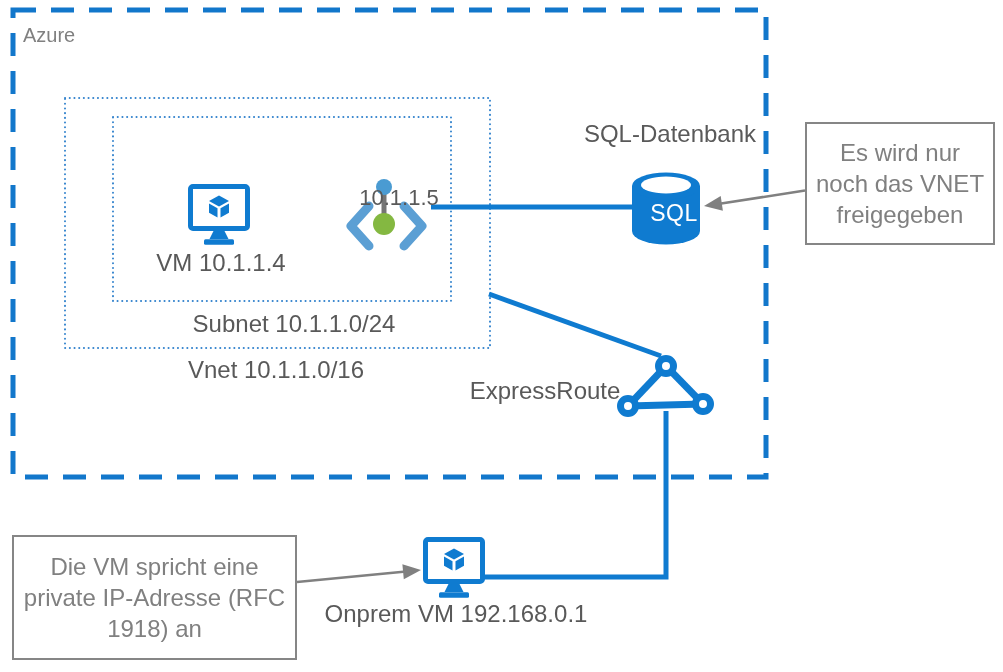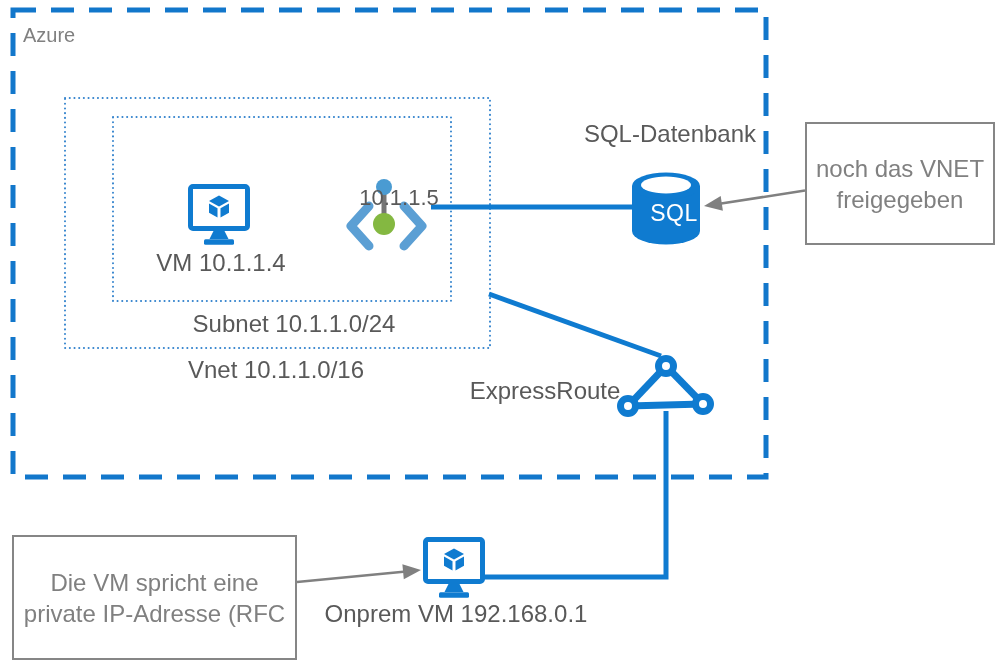--- a/index.html
+++ b/index.html
@@ -102,22 +102,24 @@
 
   <div class="label ctr" style="left:294px; top:310px;">Subnet 10.1.1.0/24</div>
 
   <div class="label ctr" style="left:276px; top:356px;">Vnet 10.1.1.0/16</div>
 
   <div class="label ctr" style="left:545px; top:377px;">ExpressRoute</div>
 
   <div class="label ctr" style="left:456px; top:600px;">Onprem VM 192.168.0.1</div>
 
   <div class="callout callout-vnet">
+    <div>Es wird nur</div>
     <div>noch das VNET</div>
     <div>freigegeben</div>
   </div>
 
   <div class="callout callout-rfc">
     <div>Die VM spricht eine</div>
     <div>private IP-Adresse (RFC</div>
+    <div>1918) an</div>
   </div>
 
 </div>
 
 </body></html>

